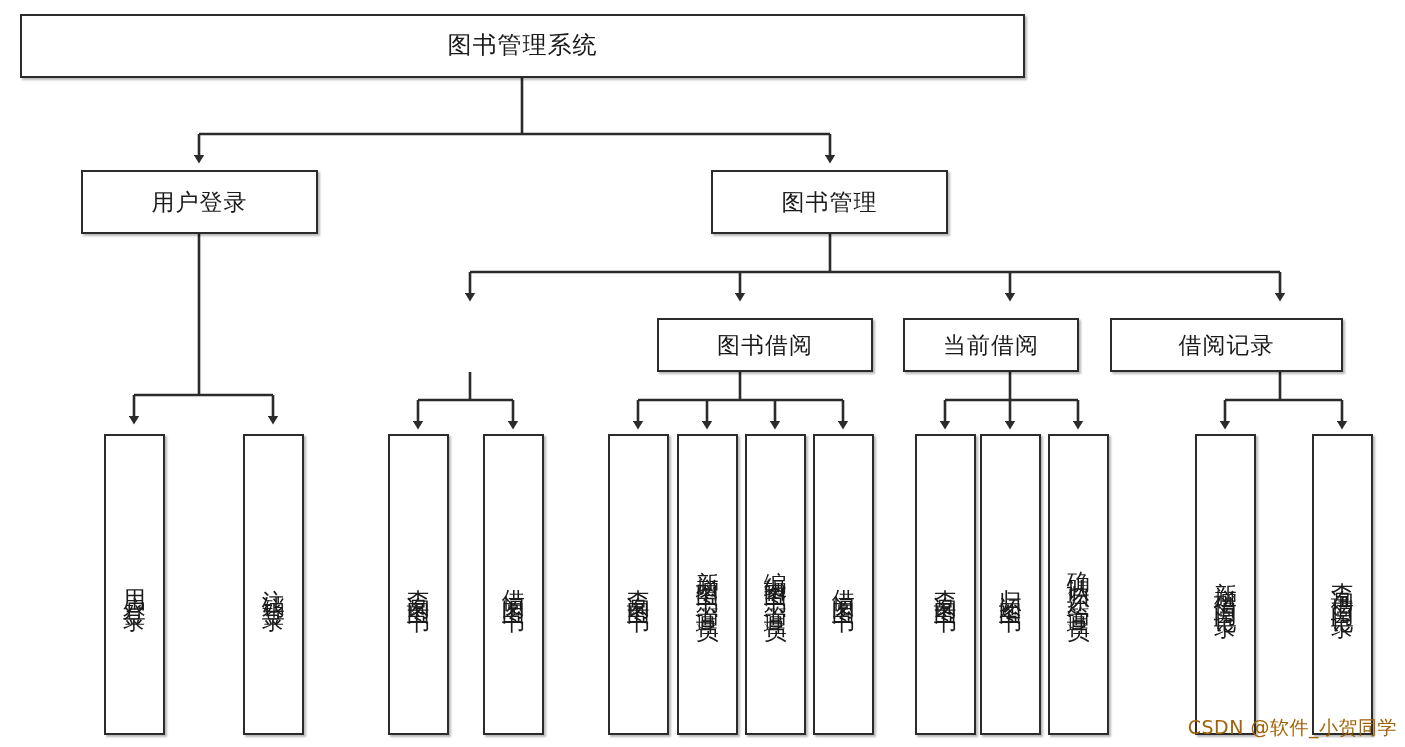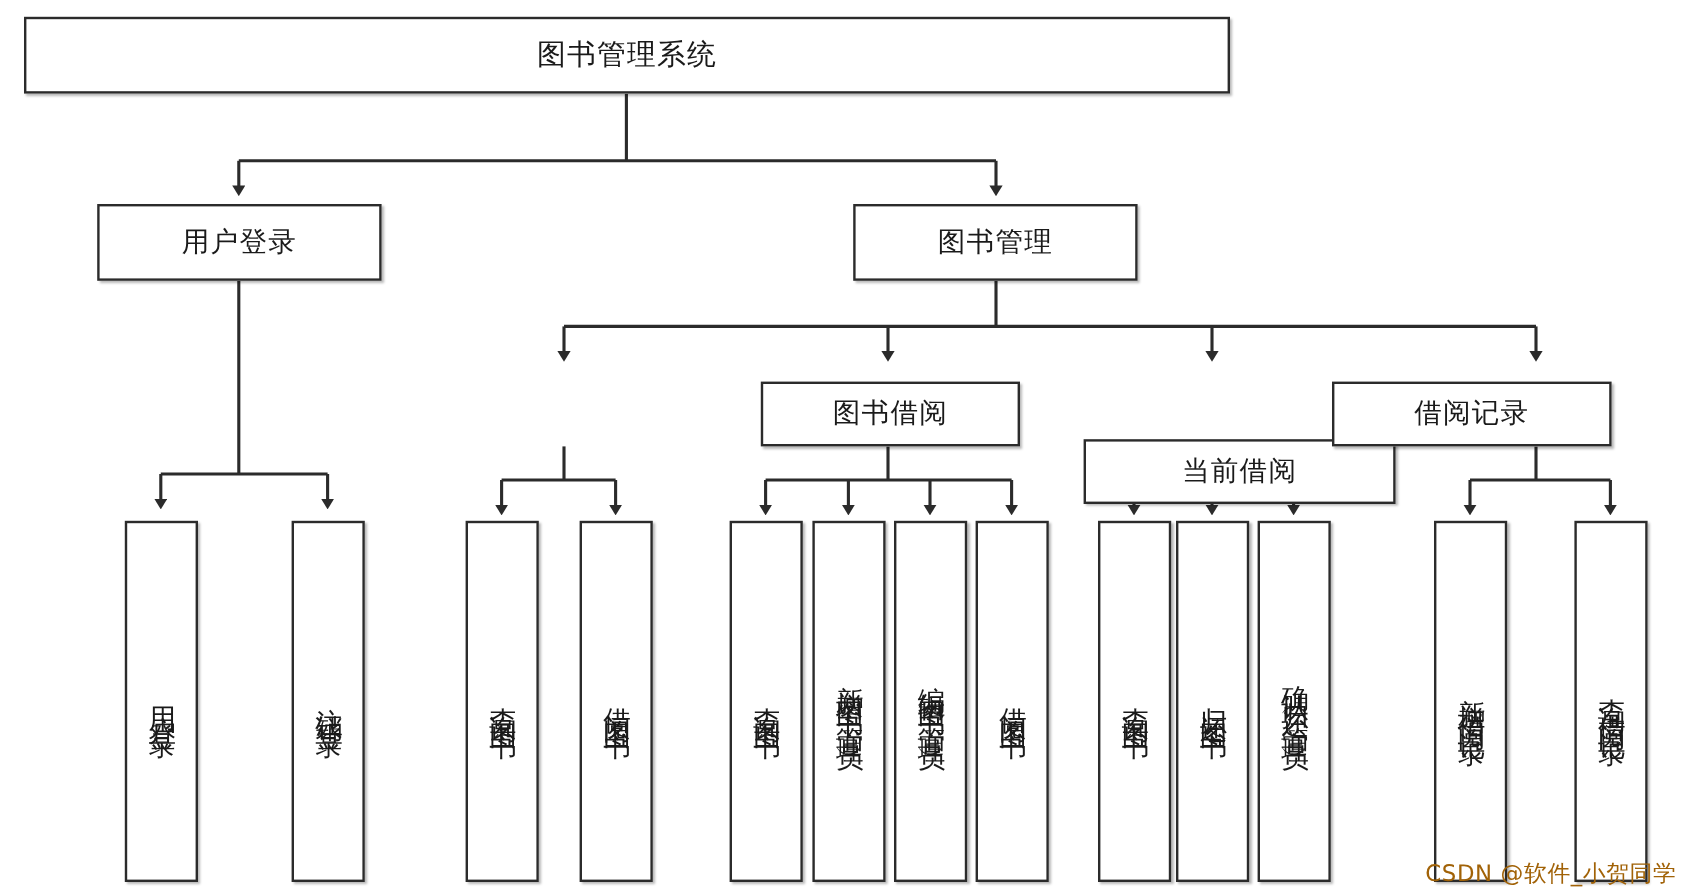--- a/index.html
+++ b/index.html
@@ -130,24 +130,24 @@
     <span class="node-label">图书管理系统</span>
   </div>
 
   <div class="node horizontal" style="left:81px;top:170px;width:237px;height:64px;">
     <span class="node-label">用户登录</span>
   </div>
   <div class="node horizontal" style="left:711px;top:170px;width:237px;height:64px;">
     <span class="node-label">图书管理</span>
   </div>
 
-  <div class="node horizontal" style="left:634px;top:318px;width:216px;height:54px;">
+  <div class="node horizontal" style="left:657px;top:318px;width:216px;height:54px;">
     <span class="node-label">图书借阅</span>
   </div>
-  <div class="node horizontal" style="left:903px;top:318px;width:260px;height:54px;margin-top:48px;">
+  <div class="node horizontal" style="left:903px;top:318px;width:176px;height:54px;">
     <span class="node-label">当前借阅</span>
   </div>
   <div class="node horizontal" style="left:1110px;top:318px;width:233px;height:54px;">
     <span class="node-label">借阅记录</span>
   </div>
 
   <div class="node vertical" style="left:104px;top:434px;width:61px;height:301px;">
     <span class="node-label">用户登录</span>
   </div>
   <div class="node vertical" style="left:243px;top:434px;width:61px;height:301px;">

